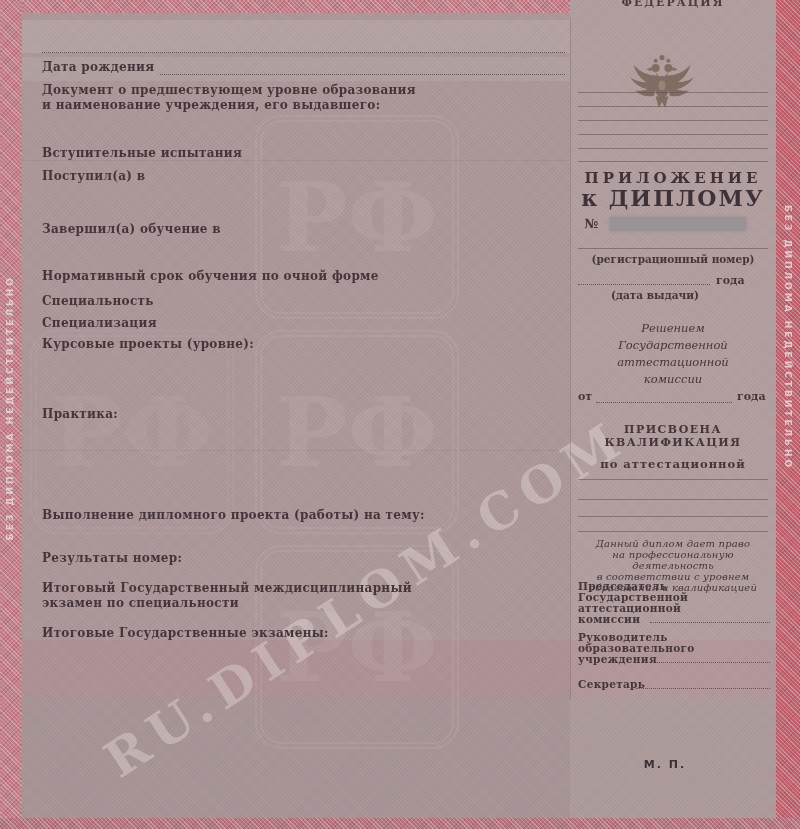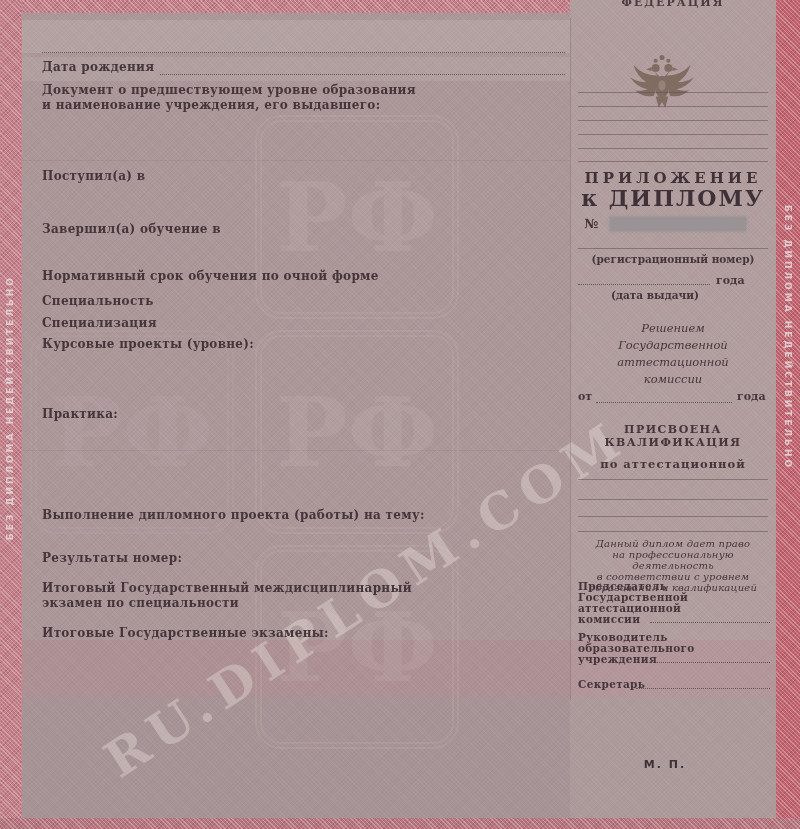--- a/index.html
+++ b/index.html
@@ -108,20 +108,21 @@
 
   <div class="ds" style="left:42px;top:40px;width:523px;height:12px;"></div>
 
   <div class="row" style="left:42px;top:60px;width:523px;">
     <span class="lbl" style="position:static;">Дата рождения</span>
     <span class="fill"></span>
   </div>
 
   <div class="lbl" style="left:42px;top:83px;">Документ о предшествующем уровне образования
 и наименование учреждения, его выдавшего:</div>
+  <div class="lbl" style="left:42px;top:146px;">Вступительные испытания</div>
   <div class="lbl" style="left:42px;top:169px;">Поступил(а) в</div>
   <div class="lbl" style="left:42px;top:222px;">Завершил(а) обучение в</div>
   <div class="lbl" style="left:42px;top:269px;">Нормативный срок обучения по очной форме</div>
   <div class="lbl" style="left:42px;top:294px;">Специальность</div>
   <div class="lbl" style="left:42px;top:316px;">Специализация</div>
   <div class="lbl" style="left:42px;top:337px;">Курсовые проекты (уровне):</div>
   <div class="lbl" style="left:42px;top:407px;">Практика:</div>
   <div class="lbl" style="left:42px;top:508px;">Выполнение дипломного проекта (работы) на тему:</div>
   <div class="lbl" style="left:42px;top:551px;">Результаты номер:</div>
   <div class="lbl" style="left:42px;top:626px;">Итоговые Государственные экзамены:</div>

